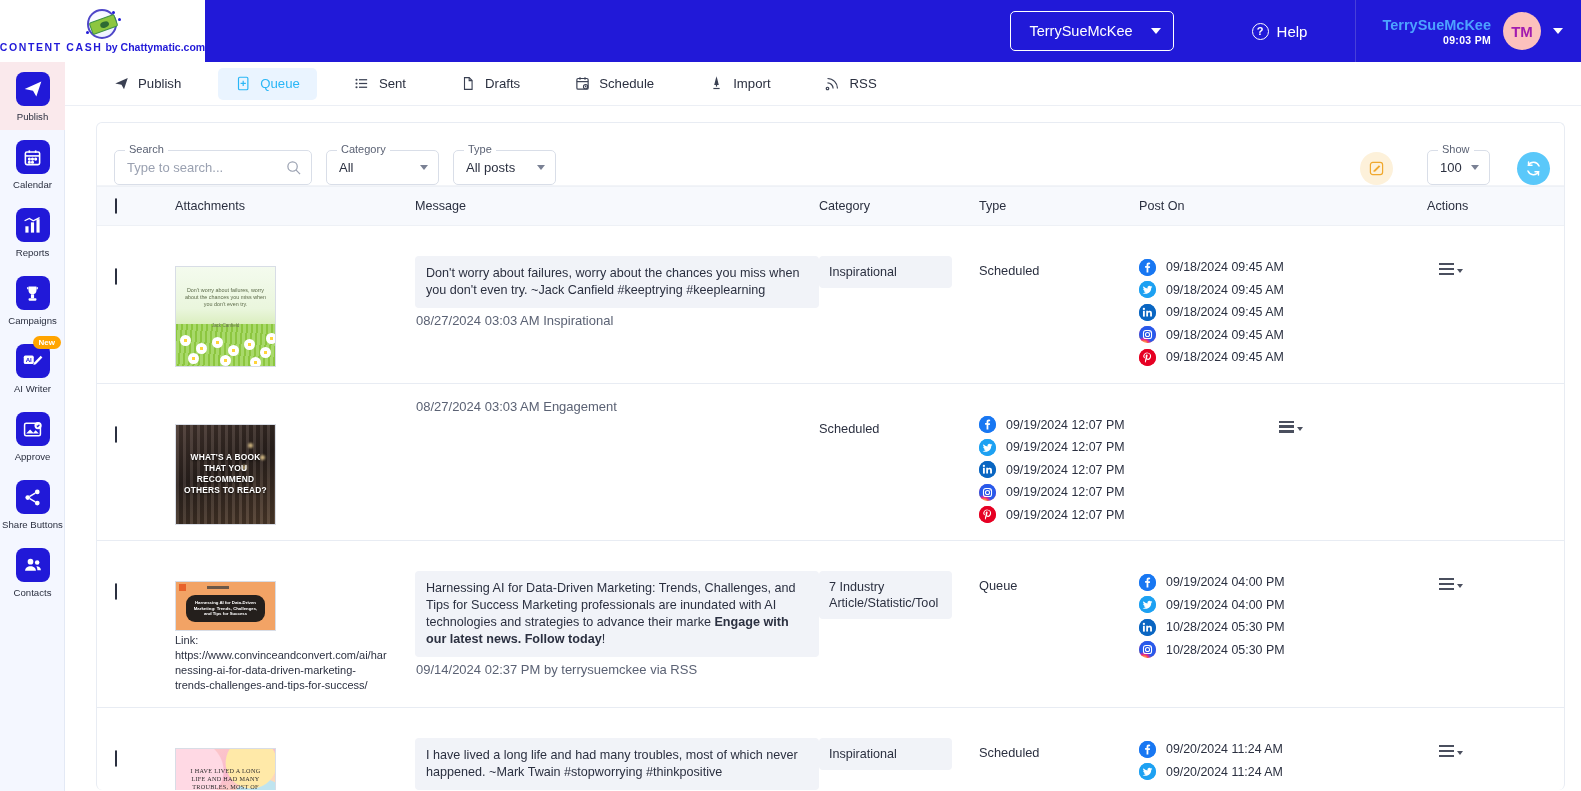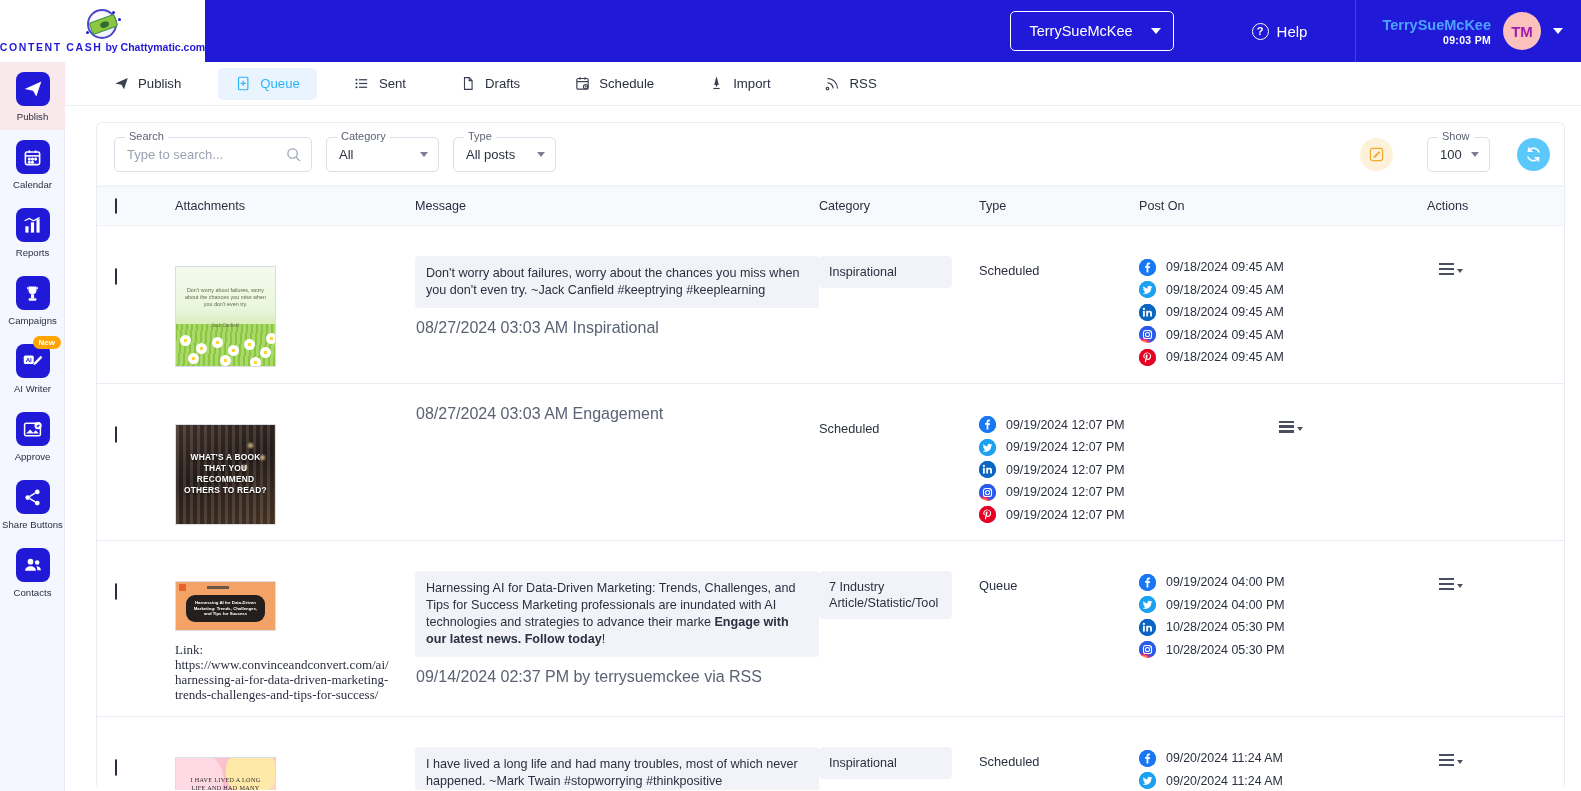--- a/index.html
+++ b/index.html
@@ -102,21 +102,21 @@
     white-space: nowrap;
   }
   .tab + .tab { margin-left: 20px; }
   .tab.active { background: #eaf4ff; color: #29b6f6; }
   .tab .ti { width: 16px; height: 16px; display: flex; align-items: center; justify-content: center; }
 
   .panel {
     margin: 16px 16px 0 31px; border: 1px solid #e8ecf3; border-radius: 6px;
     border-bottom: none; height: 668px; overflow: hidden; background: #ffffff;
   }
-  .filters { height: 63px; display: flex; align-items: center; padding: 0 14px 0 17px; gap: 14px; border-bottom:1px solid #f2f4f8;}
+  .filters { height: 63px; display: flex; align-items: flex-end; padding: 0 14px 0 17px; gap: 14px; border-bottom:1px solid #f2f4f8;}
   .field { position: relative; height: 35px; border: 1px solid #d9dee8; border-radius: 5px; display: flex; align-items: center; }
   .field > .legend {
     position: absolute; top: -8px; left: 10px; background: #ffffff; padding: 0 4px;
     font-size: 11px; color: #5b6274;
   }
   .field input {
     border: none; outline: none; background: transparent; font-size: 13px;
     color: #2b3040; width: 100%; padding: 0 30px 0 12px; font-family: inherit;
   }
   .field input::placeholder { color: #9aa1b1; }
@@ -154,27 +154,27 @@
 
   .row { display: flex; border-bottom: 1px solid #e8ecf3; padding: 10px 0 14px; font-size: 12.8px; color: #2b3040; }
   .row .c-check { padding-top: 33px; }
 
   .thumb-wrap { padding-top: 30px; }
   .thumb {
     width: 101px; height: 101px; border: 1px solid #d8dde6; background: #ffffff;
     position: relative; overflow: hidden; cursor: pointer;
   }
   .thumb-wide { width: 101px; height: 50px; }
-  .link-text { font-size: 13px; color: #2b3040; line-height: 15px; margin-top: 11px; width: 215px; word-break: break-word; font-family: Liberation Serif, serif; }
+  .link-text { font-size: 11px; color: #2b3040; line-height: 15px; margin-top: 2px; width: 215px; word-break: break-word; }
 
   .msgbox {
     background: #f1f3f8; border-radius: 4px; padding: 9px 11px; line-height: 17px;
     color: #2b3040; font-size: 12.6px; margin-top: 20px;
   }
-  .msgmeta { font-size: 16px; color: #5b6274; margin-top: 11px; padding-left: 1px; }
+  .msgmeta { font-size: 13px; color: #5b6274; margin-top: 5px; padding-left: 1px; }
   .catbox {
     background: #f1f3f8; border-radius: 4px; padding: 8px 10px; line-height: 16px;
     font-size: 12.6px; width: 133px; margin-top: 20px;
   }
   .typetxt { margin-top: 27px; font-size: 12.8px; }
   .postlist { margin-top: 20px; }
   .postrow { display: flex; align-items: center; gap: 10px; height: 22.5px; }
   .sico { width: 17px; height: 17px; border-radius: 50%; display: flex; align-items: center; justify-content: center; color: #ffffff; font-size: 11px; font-weight: bold; flex: 0 0 17px; }
   .s-fb { background: #1877f2; }
   .s-tw { background: #1da1f2; }

